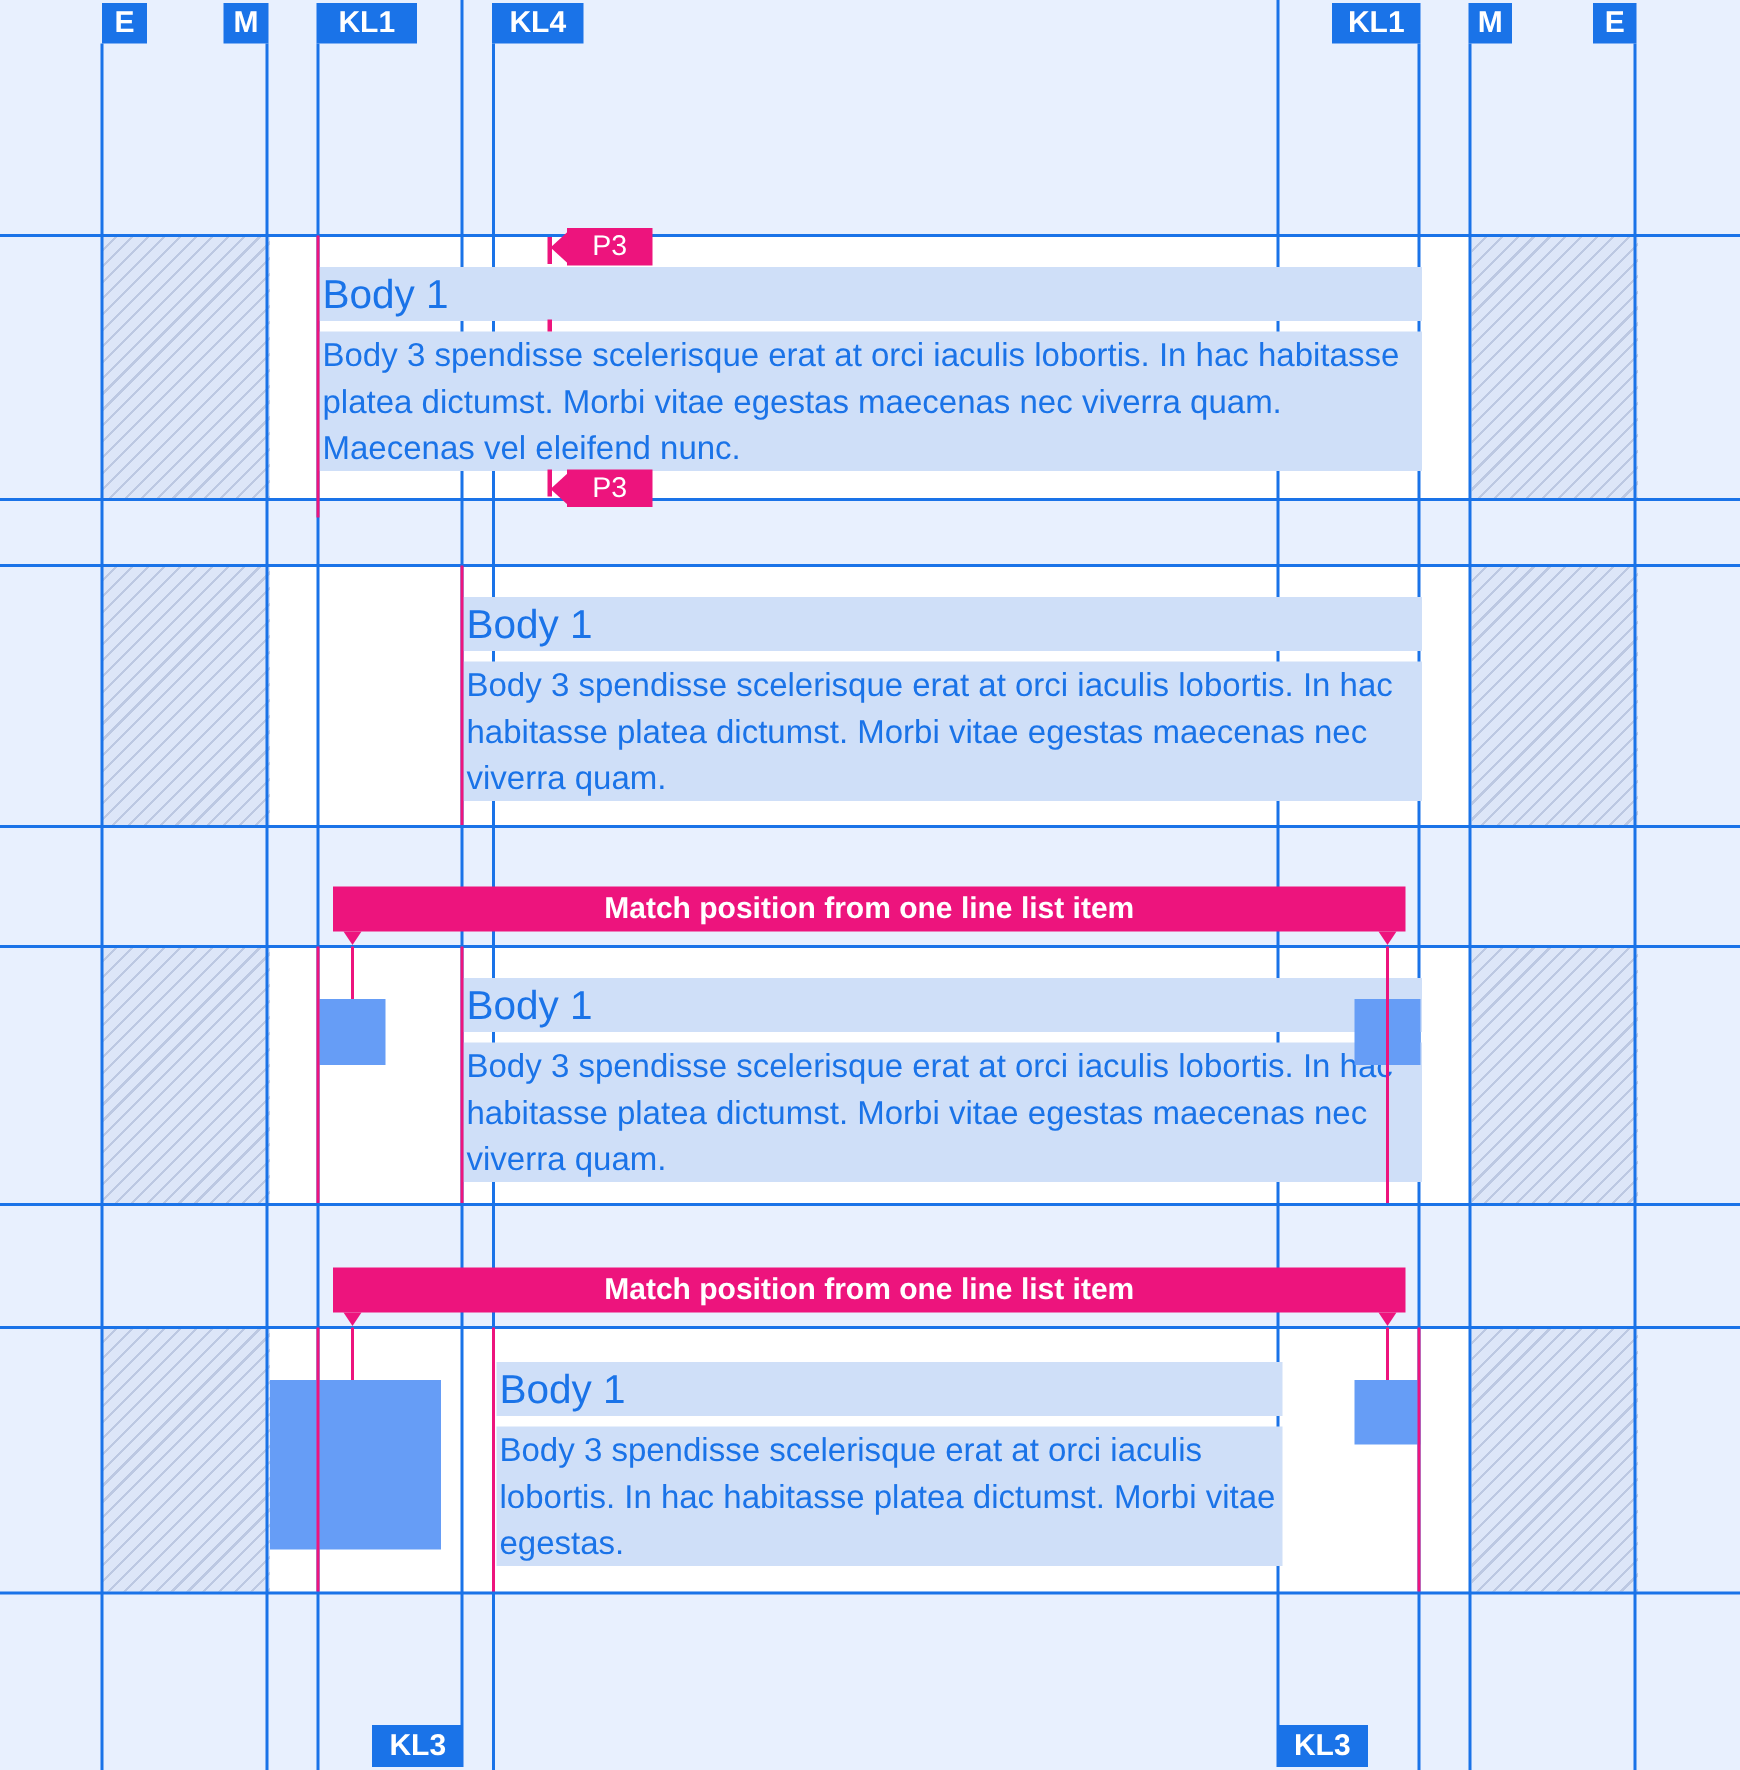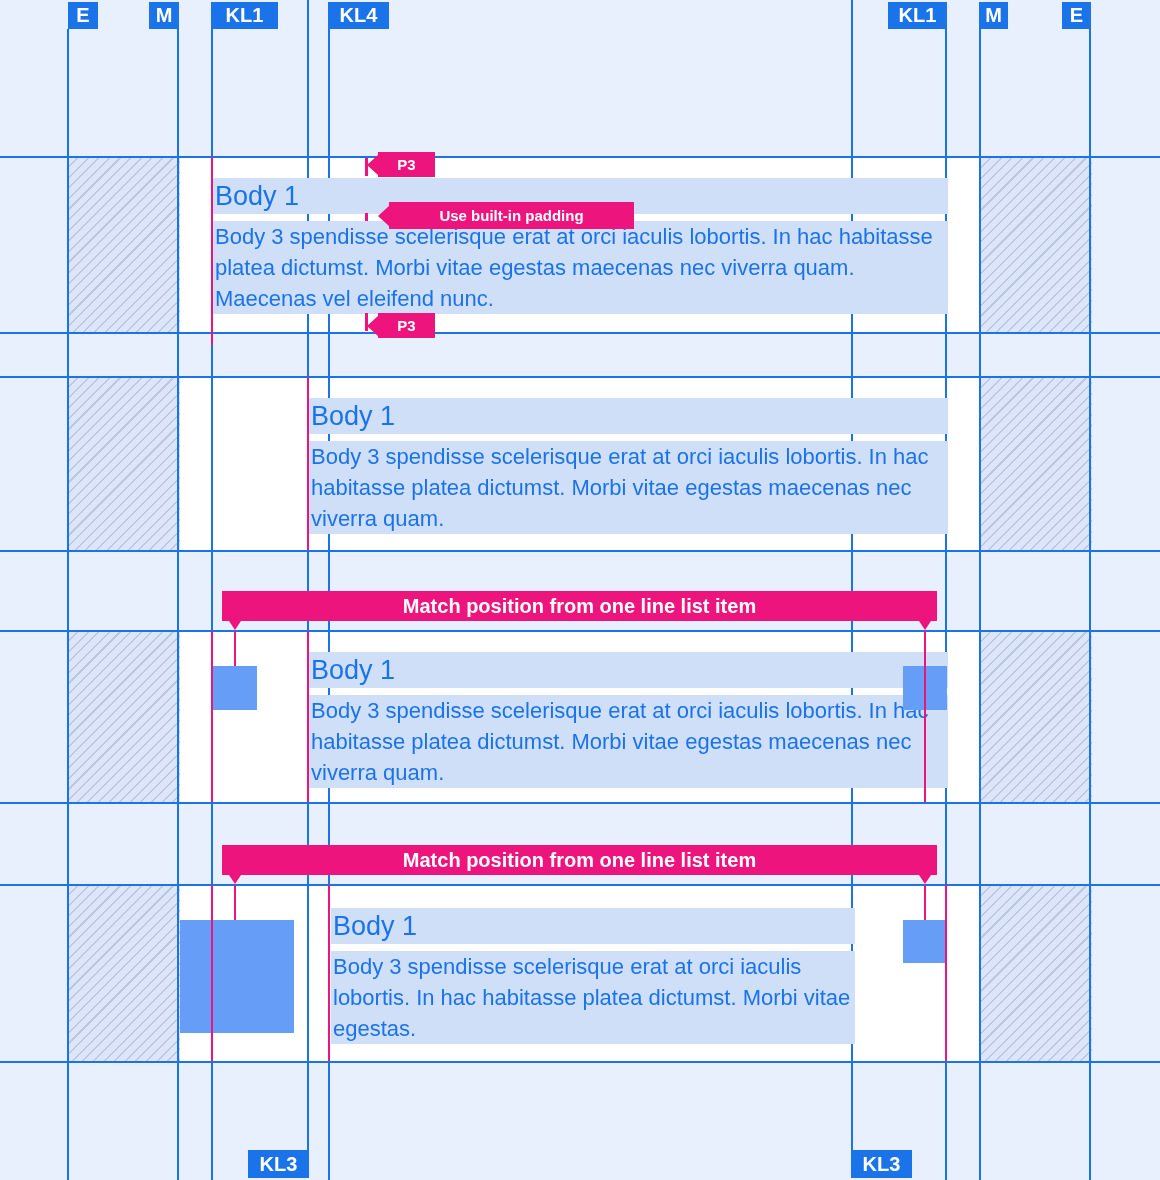--- a/index.html
+++ b/index.html
@@ -12,21 +12,21 @@
   .hl{left:0;width:1160px;height:2px;background:#1a73e8;}
   .vl{width:2px;background:#1a73e8;}
   .vlp{width:2px;background:#ed147d;}
   .tick{width:3px;background:#ed147d;}
   .square{background:#669df6;}
   .hilite{background:#cfdff8;color:#1a73e8;overflow:hidden;white-space:nowrap;}
   .hilite.head{font-size:27px;line-height:36px;padding-left:2px;}
   .hilite.body{font-size:22px;line-height:31px;padding-left:2px;white-space:normal;}
   .chip{background:#1a73e8;color:#fff;font-weight:bold;font-size:20px;
         display:flex;align-items:center;justify-content:center;}
-  .pchip{background:#ed147d;color:#fff;font-weight:bold;font-size:15px;
+  .pchip{background:#ed147d;color:#fff;font-weight:normal;font-size:19px;
          display:flex;align-items:center;justify-content:center;}
   .notch::before{content:"";position:absolute;left:-11px;top:50%;transform:translateY(-50%);
          border-top:11px solid transparent;border-bottom:11px solid transparent;
          border-right:12px solid #ed147d;}
   .banner{background:#ed147d;color:#fff;font-weight:bold;font-size:20px;
           display:flex;align-items:center;justify-content:center;}
   .banner::before{content:"";position:absolute;left:7px;bottom:-9px;
           border-left:6px solid transparent;border-right:6px solid transparent;
           border-top:9px solid #ed147d;}
   .banner::after{content:"";position:absolute;right:6px;bottom:-9px;
@@ -109,19 +109,18 @@
   <div class="abs chip" style="left:211px;top:2px;width:67px;height:27px;">KL1</div>
   <div class="abs chip" style="left:328px;top:2px;width:61px;height:27px;">KL4</div>
   <div class="abs chip" style="left:888px;top:2px;width:59px;height:27px;">KL1</div>
   <div class="abs chip" style="left:979px;top:2px;width:29px;height:27px;">M</div>
   <div class="abs chip" style="left:1062px;top:2px;width:29px;height:27px;">E</div>
 
   <div class="abs chip" style="left:248px;top:1150px;width:61px;height:28px;">KL3</div>
   <div class="abs chip" style="left:851px;top:1150px;width:61px;height:28px;">KL3</div>
 
   <div class="abs pchip notch" style="left:378px;top:152px;width:57px;height:25px;">P3</div>
-  <div class="abs pchip notch" style="left:389px;top:202px;width:245px;height:27px;">Use built-in padding</div>
   <div class="abs pchip notch" style="left:378px;top:313px;width:57px;height:25px;">P3</div>
 
   <div class="abs banner" style="left:222px;top:591px;width:715px;height:30px;">Match position from one line list item</div>
   <div class="abs banner" style="left:222px;top:845px;width:715px;height:30px;">Match position from one line list item</div>
 
 </div>
 
 </body></html>

